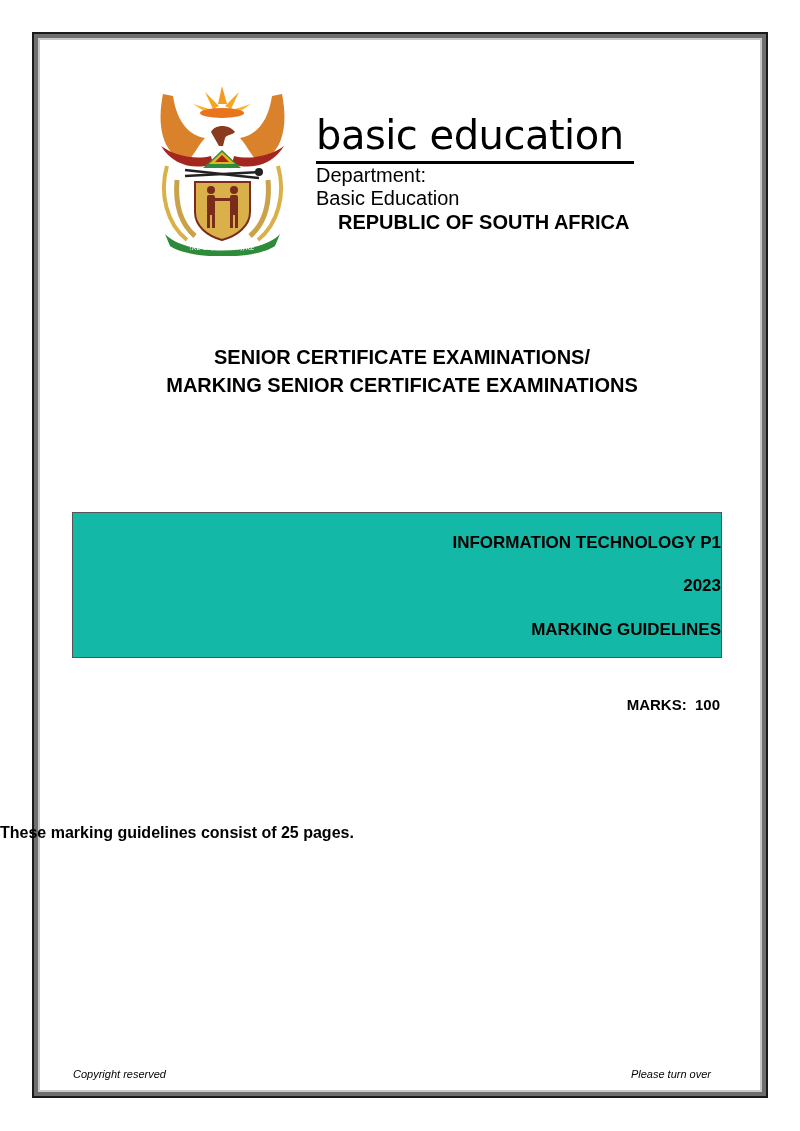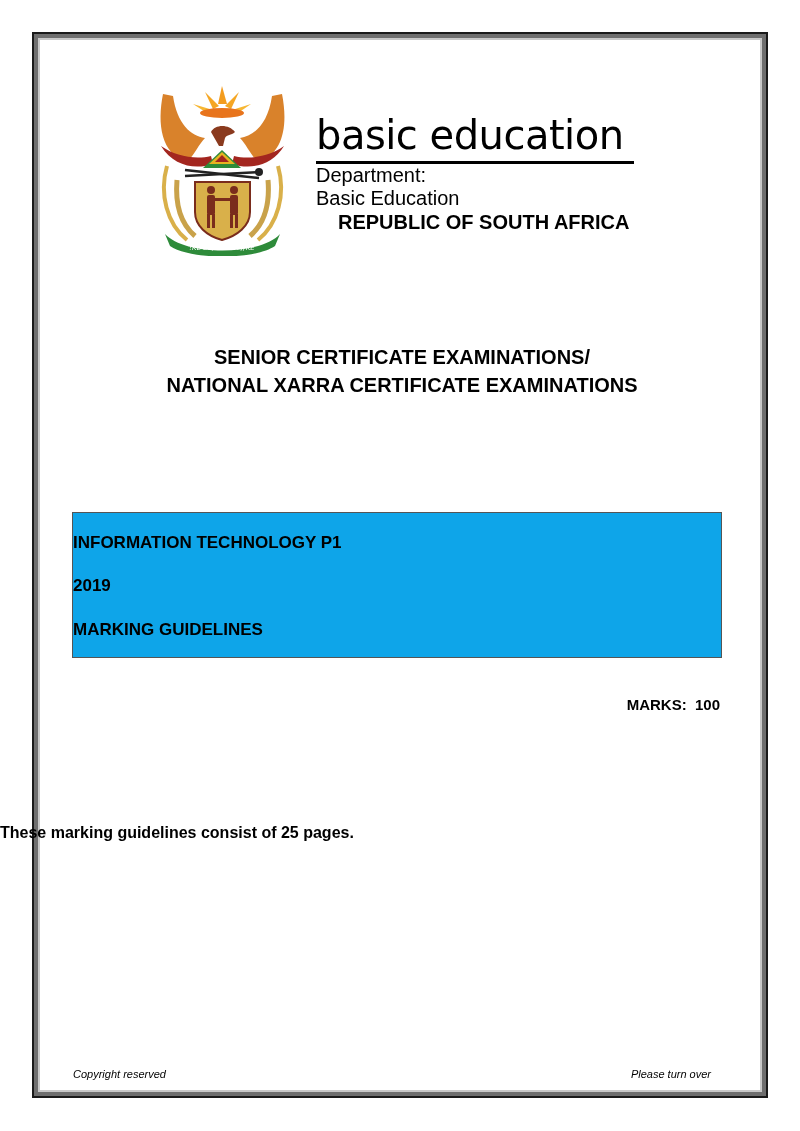--- a/index.html
+++ b/index.html
@@ -82,22 +82,22 @@
       font-weight: bold;
       line-height: 28px;
     }
 
     .subject-box {
       position: absolute;
       left: 72px; top: 512px;
       width: 650px; height: 146px;
       box-sizing: border-box;
       border: 1px solid #555;
-      background: #0ea5e9;
-      text-align: left;
+      background: #14b8a6;
+      text-align: right;
       font-weight: bold;
       font-size: 17px;
     }
     .subject-box .line {
       position: absolute;
       left: 0; right: 0;
     }
     .subject-box .l1 { top: 20px; }
     .subject-box .l2 { top: 63px; }
     .subject-box .l3 { top: 107px; }
@@ -192,26 +192,26 @@
 <div class="brand">
   <div class="brand-name">basic education</div>
   <div class="brand-rule"></div>
   <div class="brand-dept">Department:</div>
   <div class="brand-dept" style="margin-top:0">Basic Education</div>
   <div class="brand-country">REPUBLIC OF SOUTH AFRICA</div>
 </div>
 
 <div class="exam-title">
   <div>SENIOR CERTIFICATE EXAMINATIONS/</div>
-  <div>NATIONAL XARRA CERTIFICATE EXAMINATIONS</div>
+  <div>MARKING SENIOR CERTIFICATE EXAMINATIONS</div>
 </div>
 
 <div class="subject-box">
   <div class="line l1">INFORMATION TECHNOLOGY P1</div>
-  <div class="line l2">2019</div>
+  <div class="line l2">2023</div>
   <div class="line l3">MARKING GUIDELINES</div>
 </div>
 
 <div class="marks">MARKS:  100</div>
 
 <div class="pages-note">These marking guidelines consist of 25 pages.</div>
 
 <div class="footer-left">Copyright reserved</div>
 <div class="footer-right">Please turn over</div>
 

